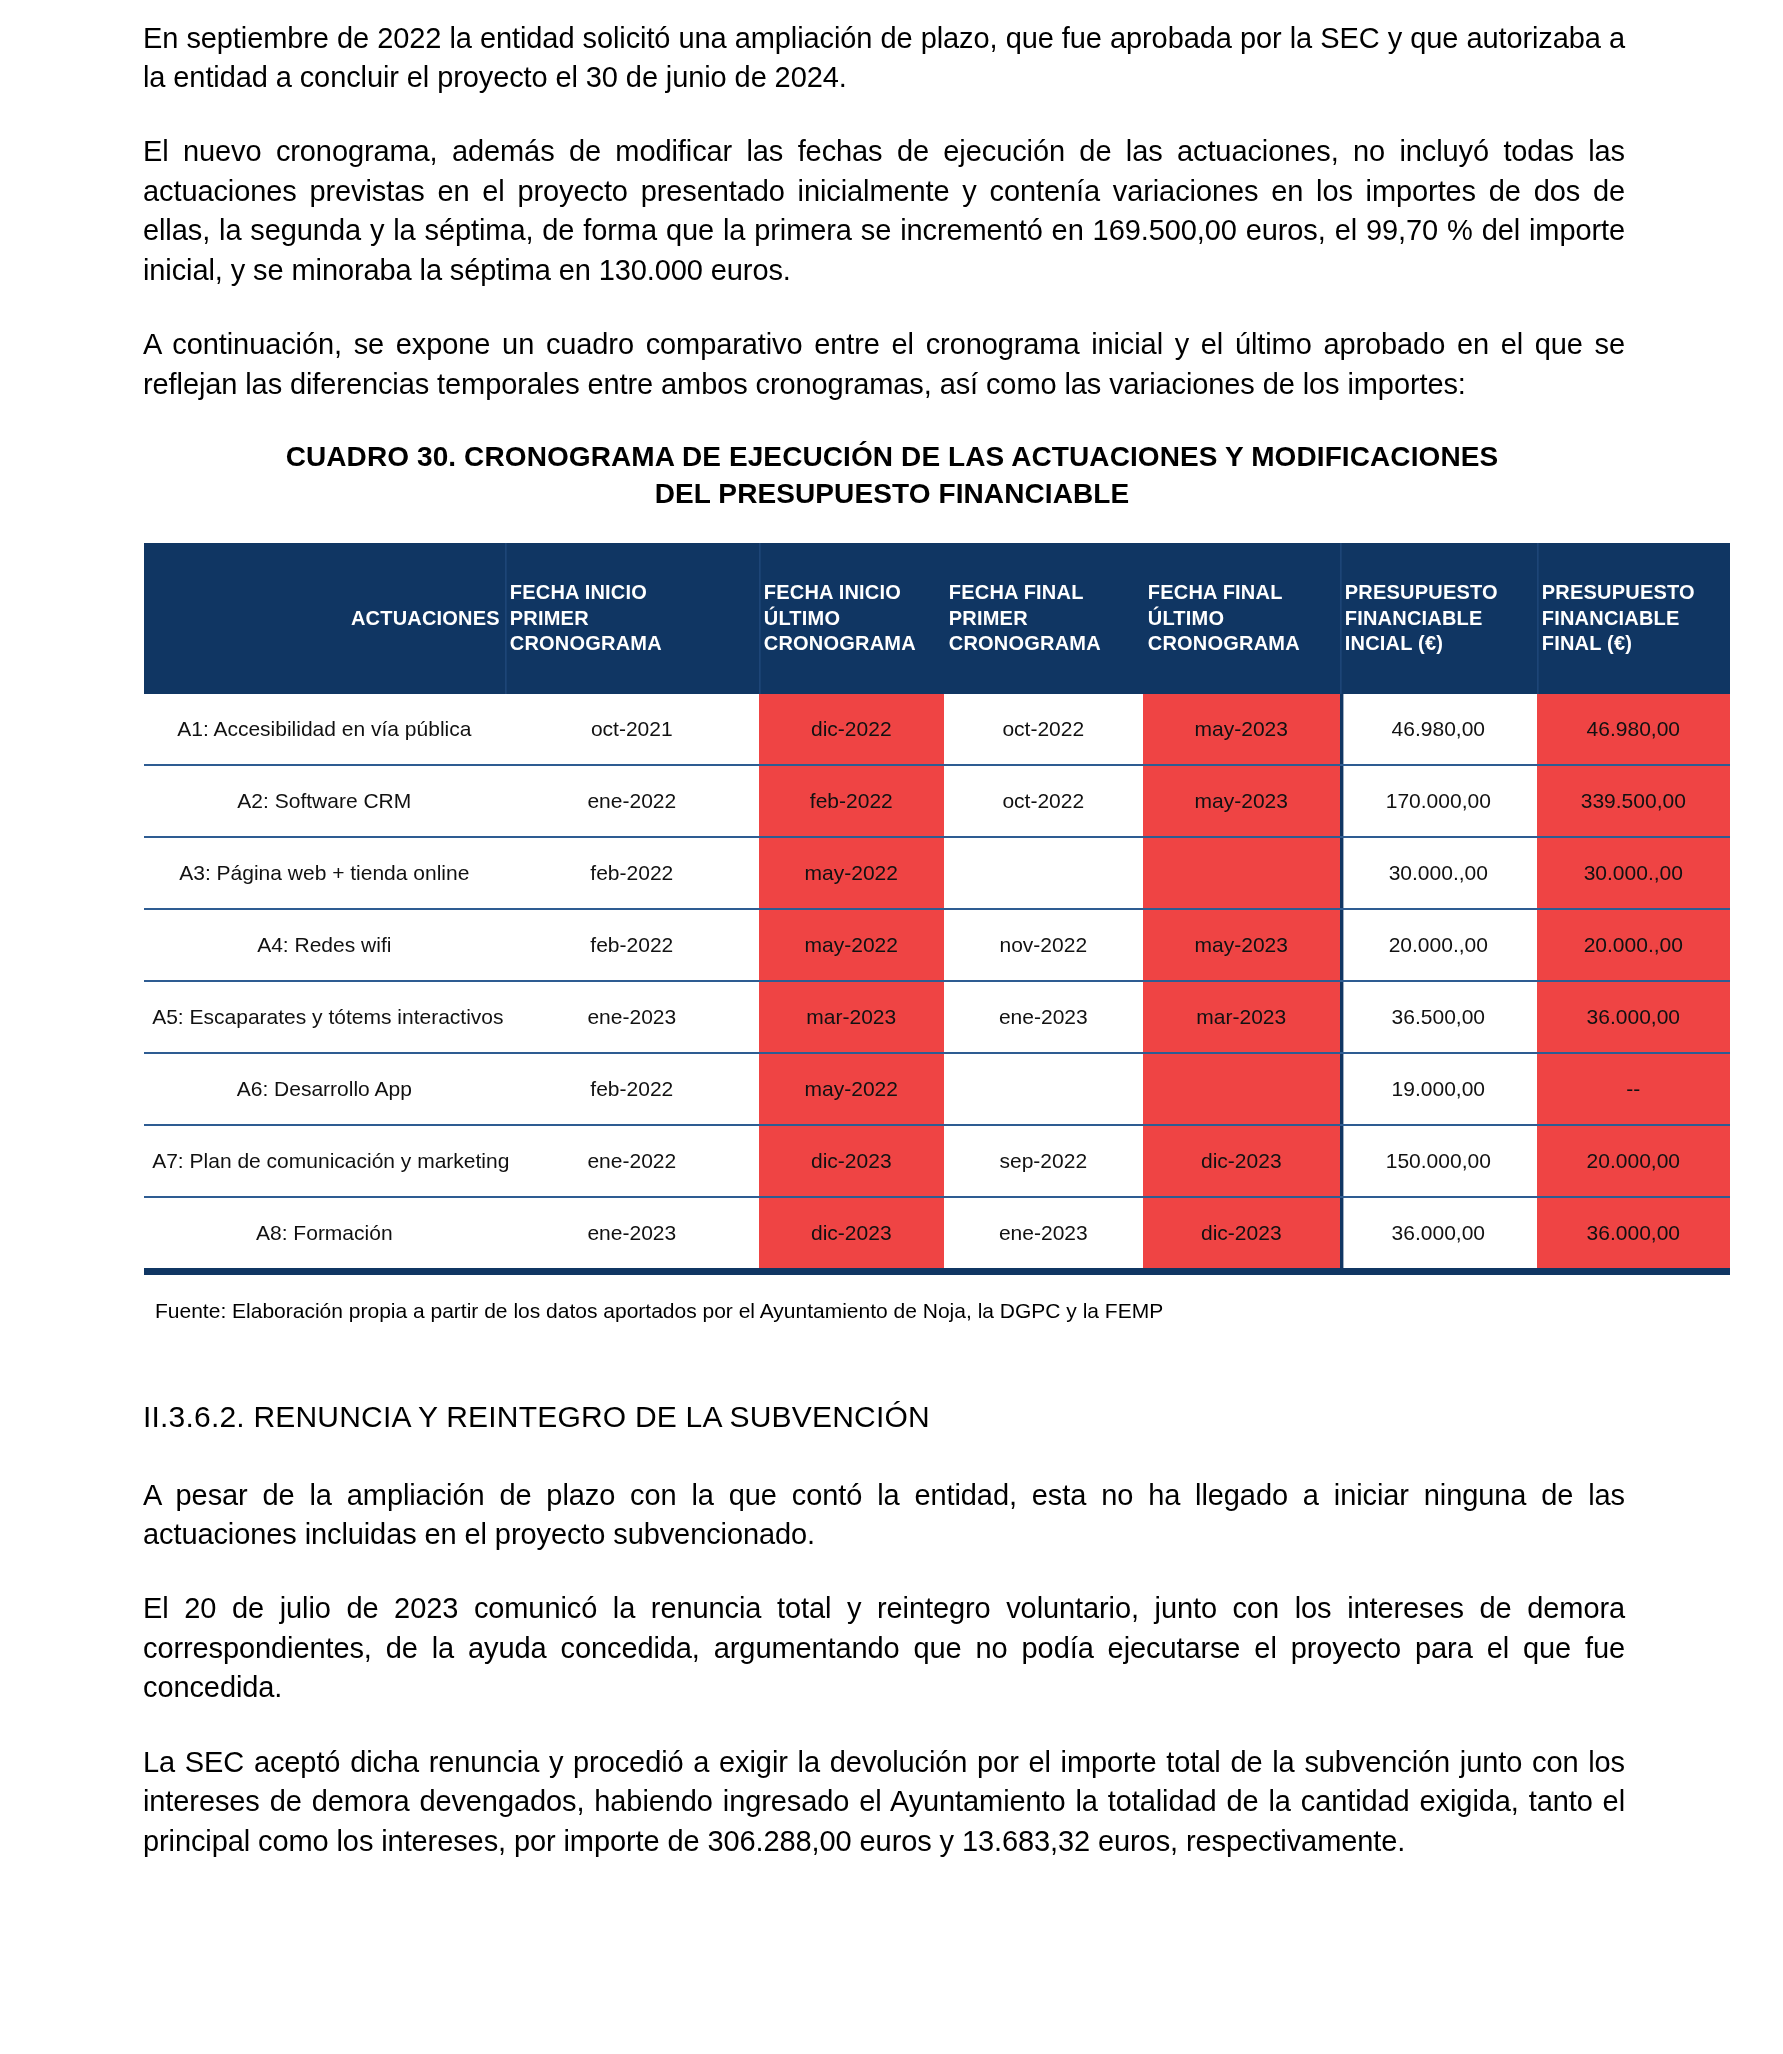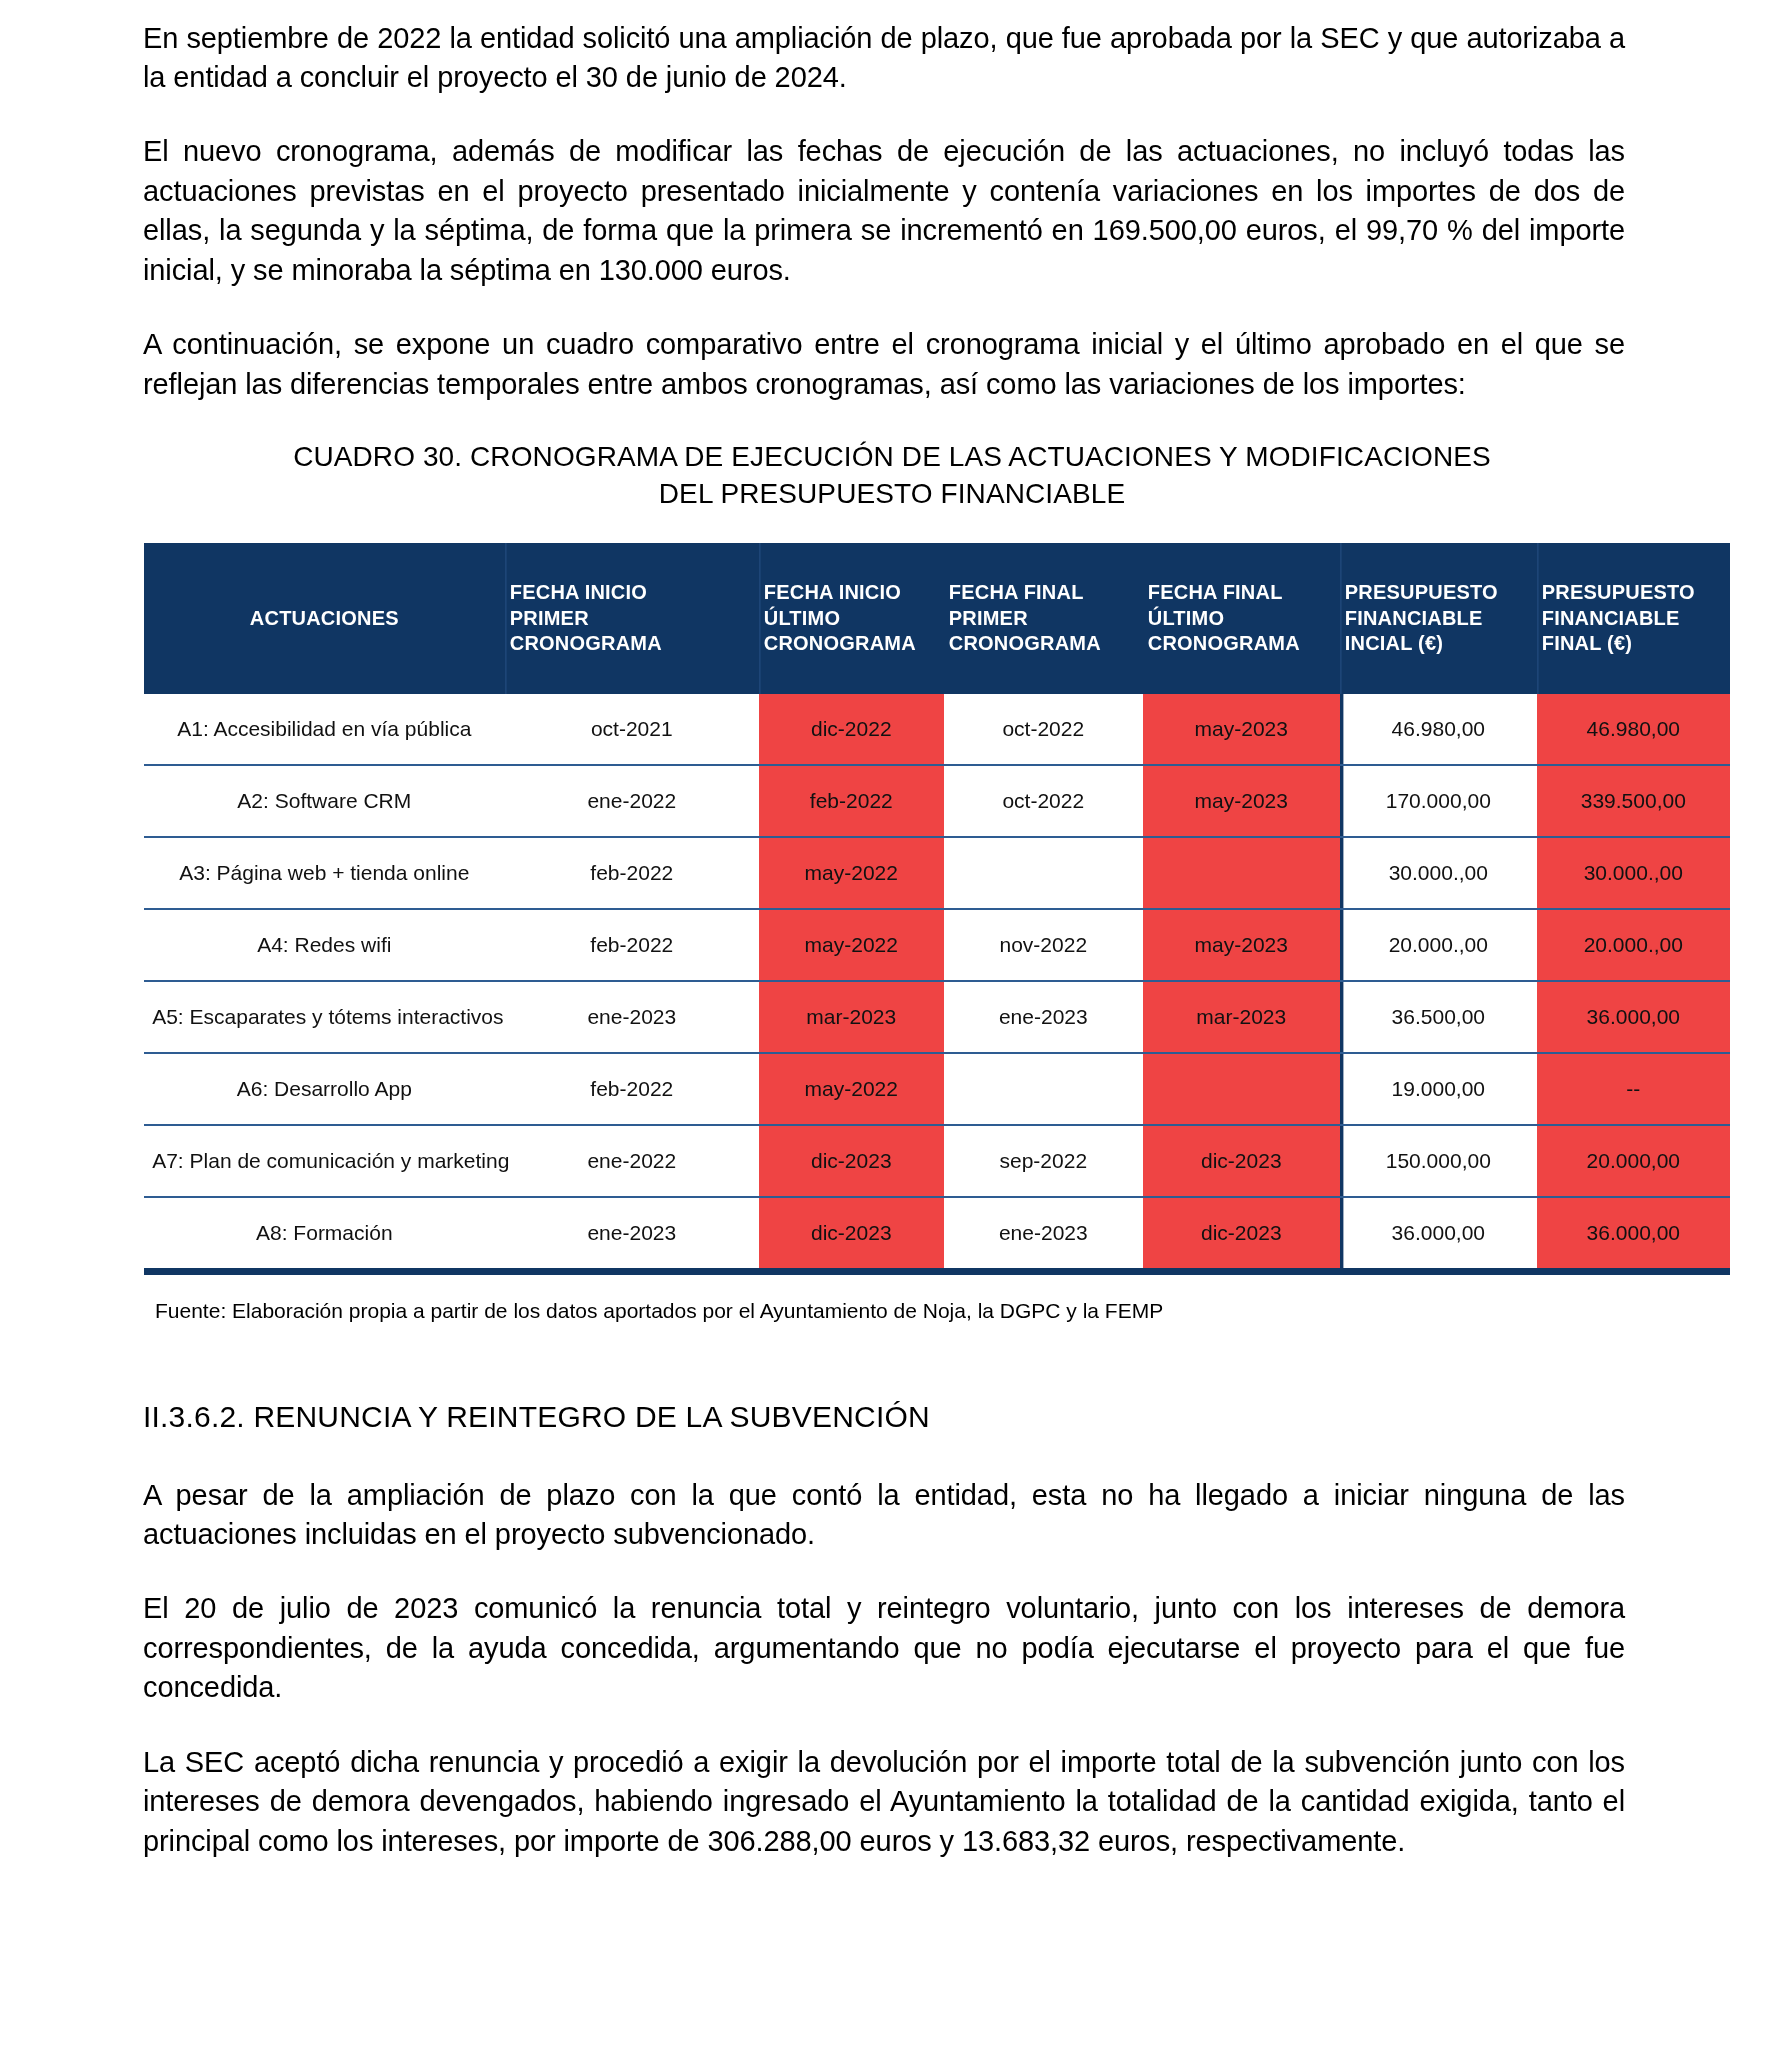--- a/index.html
+++ b/index.html
@@ -27,21 +27,21 @@
     line-height: 1.36;
     text-align: justify;
     text-justify: inter-word;
     letter-spacing: -0.1px;
   }
   p.body-text:last-child { margin-bottom: 0; }
 
   .table-title {
     margin: 27px 0 30px 0;
     font-size: 28px;
-    font-weight: normal;
+    font-weight: bold;
     text-align: center;
     line-height: 1.32;
     letter-spacing: 0.1px;
   }
 
   table.cuadro {
     border-collapse: collapse;
     width: 1586px;
     margin: 0 0 0 0.8px;
     table-layout: fixed;
@@ -54,21 +54,21 @@
     font-size: 20px;
     line-height: 1.28;
     text-align: left;
     vertical-align: middle;
     padding: 11.7px 5px;
     height: 128px;
     border: none;
     letter-spacing: 0.2px;
   }
   table.cuadro thead th.col-act {
-    text-align: center;
+    text-align: right;
     margin-top: 16px;
   }
   
   table.cuadro thead th.sep-left {
     box-shadow: inset 1.7px 0 0 #1d4577;
   }
 
   table.cuadro tbody td {
     height: 60px;
     padding: 5px 8.4px;

